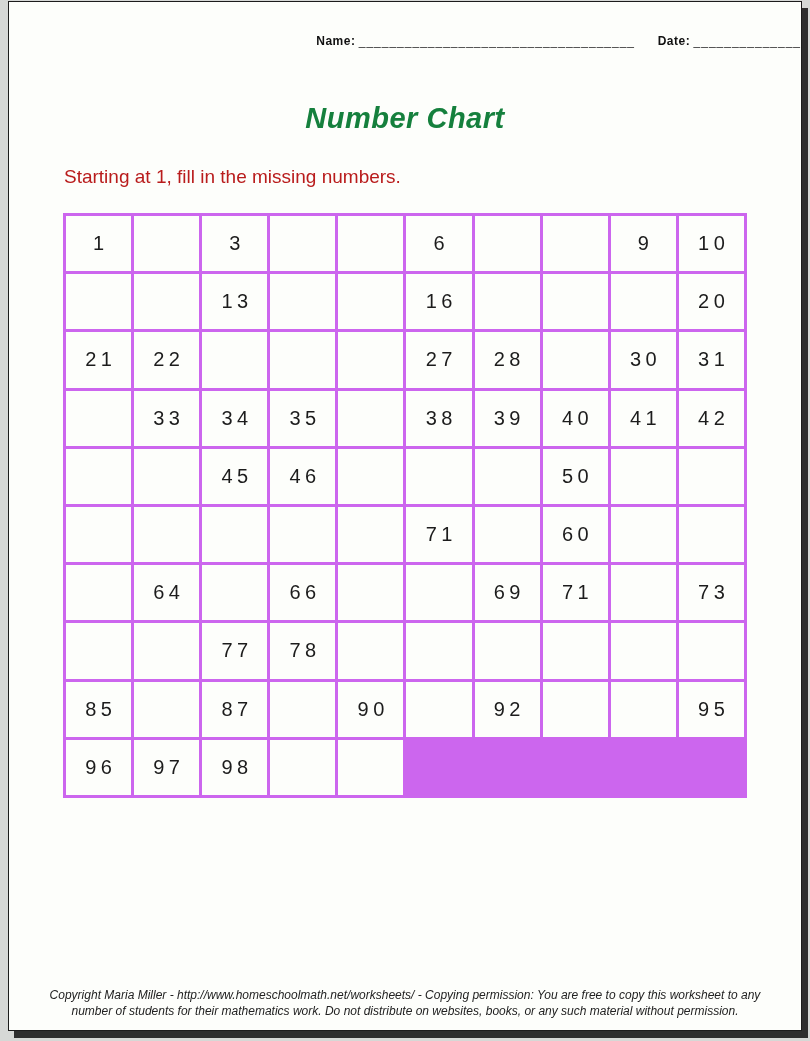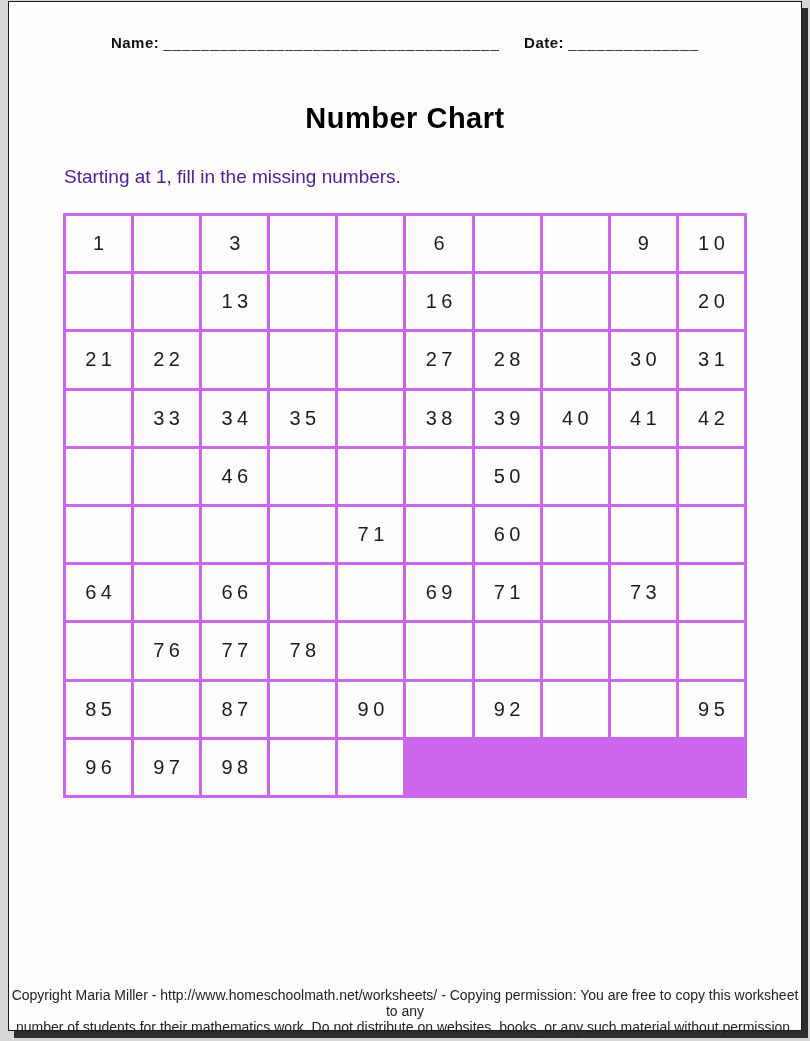--- a/index.html
+++ b/index.html
@@ -21,22 +21,22 @@
     background: #fdfefb;
     border: 1px solid #1c1c1c;
     box-shadow: 6px 7px 0 #2e2e2e;
     box-sizing: border-box;
   }
   .header-line {
     position: absolute;
     top: 32px;
     left: 0;
     width: 100%;
-    text-align: center;
-    font-size: 15px;
+    text-align: right;
+    font-size: 12px;
     color: #111;
     white-space: nowrap;
   }
   .header-line .label {
     font-weight: bold;
     letter-spacing: 0.5px;
   }
   .header-line .blank {
     color: #333;
     letter-spacing: 1px;
@@ -54,21 +54,21 @@
     font-size: 29px;
     font-weight: bold;
     color: #191985;
     letter-spacing: 0.5px;
   }
   .instruction {
     position: absolute;
     top: 164px;
     left: 55px;
     font-size: 19px;
-    color: #4c1d95;
+    color: #b91c1c;
   }
   .grid {
     position: absolute;
     left: 54px;
     top: 211px;
     width: 684px;
     height: 585px;
     background: #cc66ee;
     display: grid;
     grid-template-columns: repeat(10, 1fr);
@@ -86,39 +86,40 @@
     color: #1c1c1c;
     letter-spacing: 0.22em;
     text-indent: 0.22em;
   }
   .footer {
     position: absolute;
     top: 985px;
     left: 0;
     width: 100%;
     text-align: center;
-    font-size: 14px;
+    font-style: italic;
+    font-size: 12px;
     line-height: 16px;
     color: #222;
   }
 </style>
 </head>
 <body>
 
 <div class="sheet">
 
   <div class="header-line">
     <span class="label">Name:</span>
     <span class="blank">____________________________________</span>
     <span class="gap"></span>
     <span class="label">Date:</span>
     <span class="blank">______________</span>
   </div>
 
-  <div class="title" style="color: #000000;">Number Chart</div>
+  <div class="title" style="color: #15803d; font-style: italic;">Number Chart</div>
 
   <div class="instruction">Starting at 1, fill in the missing numbers.</div>
 
   <div class="grid" style="background: rgb(204, 102, 238);">
       <div class="cell">1</div>
       <div class="cell"></div>
       <div class="cell">3</div>
       <div class="cell"></div>
       <div class="cell"></div>
       <div class="cell">6</div>
@@ -151,20 +152,21 @@
       <div class="cell">34</div>
       <div class="cell">35</div>
       <div class="cell"></div>
       <div class="cell">38</div>
       <div class="cell">39</div>
       <div class="cell">40</div>
       <div class="cell">41</div>
       <div class="cell">42</div>
       <div class="cell"></div>
       <div class="cell"></div>
+      <div class="cell">45</div>
       <div class="cell">46</div>
       <div class="cell"></div>
       <div class="cell"></div>
       <div class="cell"></div>
       <div class="cell">50</div>
       <div class="cell"></div>
       <div class="cell"></div>
       <div class="cell"></div>
       <div class="cell"></div>
       <div class="cell"></div>
@@ -180,21 +182,20 @@
       <div class="cell"></div>
       <div class="cell">66</div>
       <div class="cell"></div>
       <div class="cell"></div>
       <div class="cell">69</div>
       <div class="cell">71</div>
       <div class="cell"></div>
       <div class="cell">73</div>
       <div class="cell"></div>
       <div class="cell"></div>
-      <div class="cell">76</div>
       <div class="cell">77</div>
       <div class="cell">78</div>
       <div class="cell"></div>
       <div class="cell"></div>
       <div class="cell"></div>
       <div class="cell"></div>
       <div class="cell"></div>
       <div class="cell"></div>
       <div class="cell">85</div>
       <div class="cell"></div>

